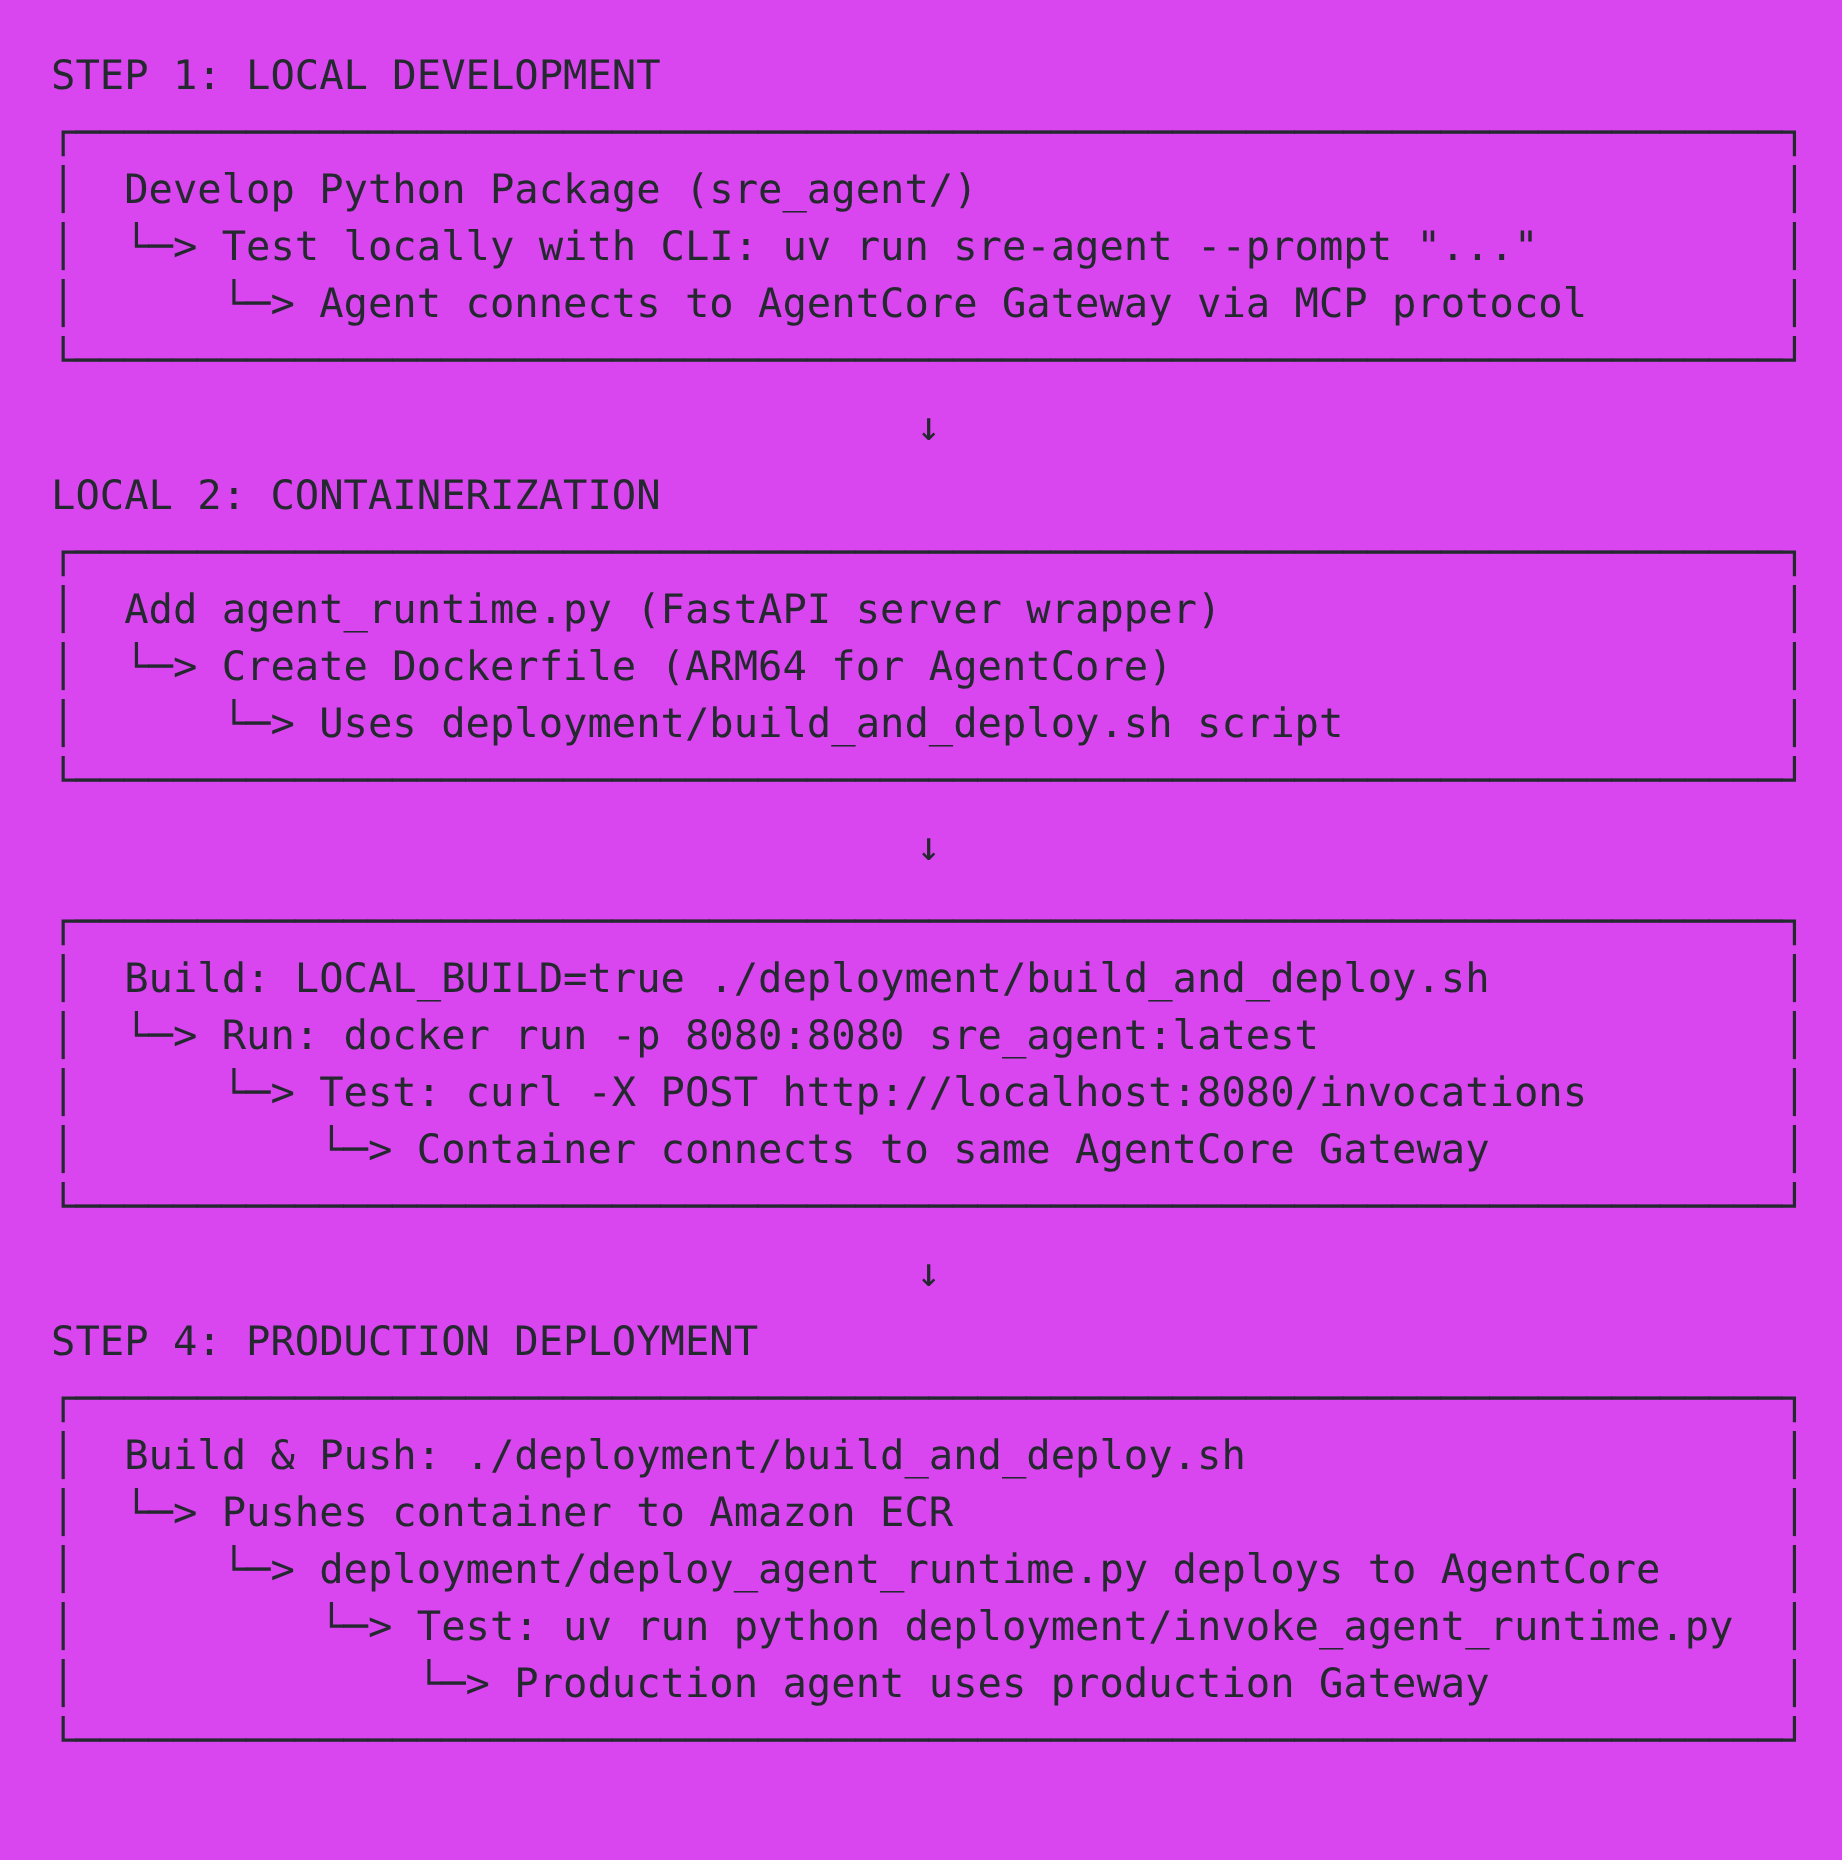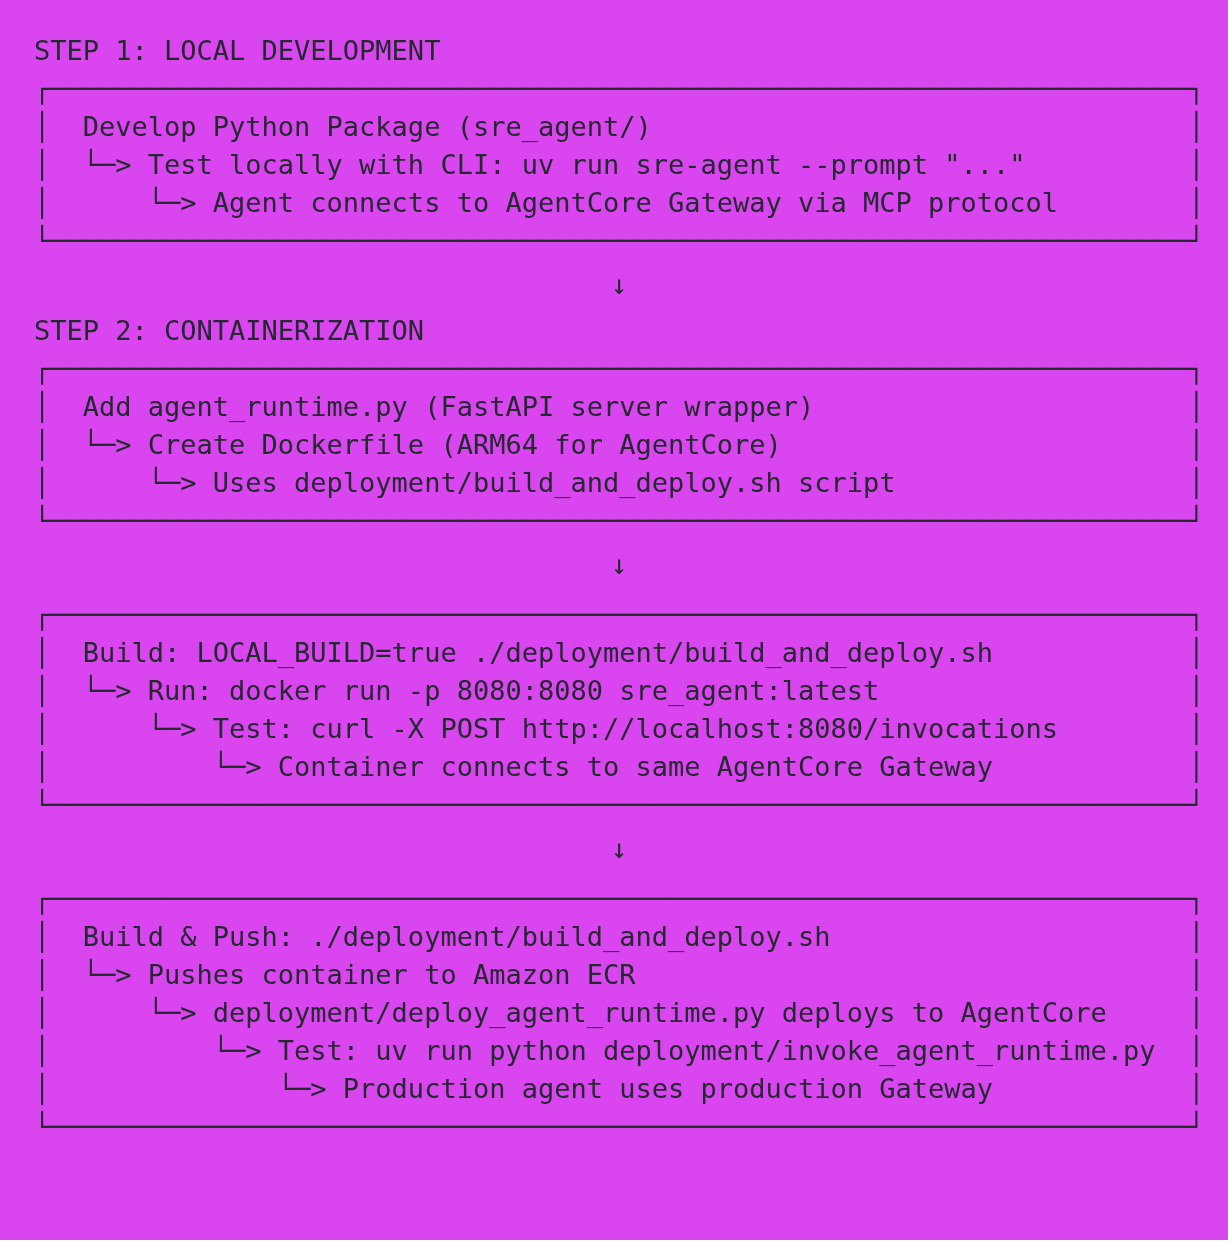--- a/index.html
+++ b/index.html
@@ -62,21 +62,21 @@
       <pre class="ascii-box">┌──────────────────────────────────────────────────────────────────────┐
 │  Develop Python Package (sre_agent/)                                 │
 │  └─&gt; Test locally with CLI: uv run sre-agent --prompt "..."          │
 │      └─&gt; Agent connects to AgentCore Gateway via MCP protocol        │
 └──────────────────────────────────────────────────────────────────────┘</pre>
     </section>
 
     <div class="flow-arrow">↓</div>
 
     <section>
-      <div class="step-title">STEP 2: CONTAINERIZATION</div>
+      <div class="step-title">LOCAL 2: CONTAINERIZATION</div>
       <pre class="ascii-box">┌──────────────────────────────────────────────────────────────────────┐
 │  Add agent_runtime.py (FastAPI server wrapper)                       │
 │  └─&gt; Create Dockerfile (ARM64 for AgentCore)                         │
 │      └─&gt; Uses deployment/build_and_deploy.sh script                  │
 └──────────────────────────────────────────────────────────────────────┘</pre>
     </section>
 
     <div class="flow-arrow">↓</div>
 
     <section>
@@ -84,20 +84,21 @@
 │  Build: LOCAL_BUILD=true ./deployment/build_and_deploy.sh            │
 │  └─&gt; Run: docker run -p 8080:8080 sre_agent:latest                   │
 │      └─&gt; Test: curl -X POST http://localhost:8080/invocations        │
 │          └─&gt; Container connects to same AgentCore Gateway            │
 └──────────────────────────────────────────────────────────────────────┘</pre>
     </section>
 
     <div class="flow-arrow">↓</div>
 
     <section>
+      <div class="step-title">STEP 4: PRODUCTION DEPLOYMENT</div>
       <pre class="ascii-box">┌──────────────────────────────────────────────────────────────────────┐
 │  Build &amp; Push: ./deployment/build_and_deploy.sh                      │
 │  └─&gt; Pushes container to Amazon ECR                                  │
 │      └─&gt; deployment/deploy_agent_runtime.py deploys to AgentCore     │
 │          └─&gt; Test: uv run python deployment/invoke_agent_runtime.py  │
 │              └─&gt; Production agent uses production Gateway            │
 └──────────────────────────────────────────────────────────────────────┘</pre>
     </section>
 
   </div>

